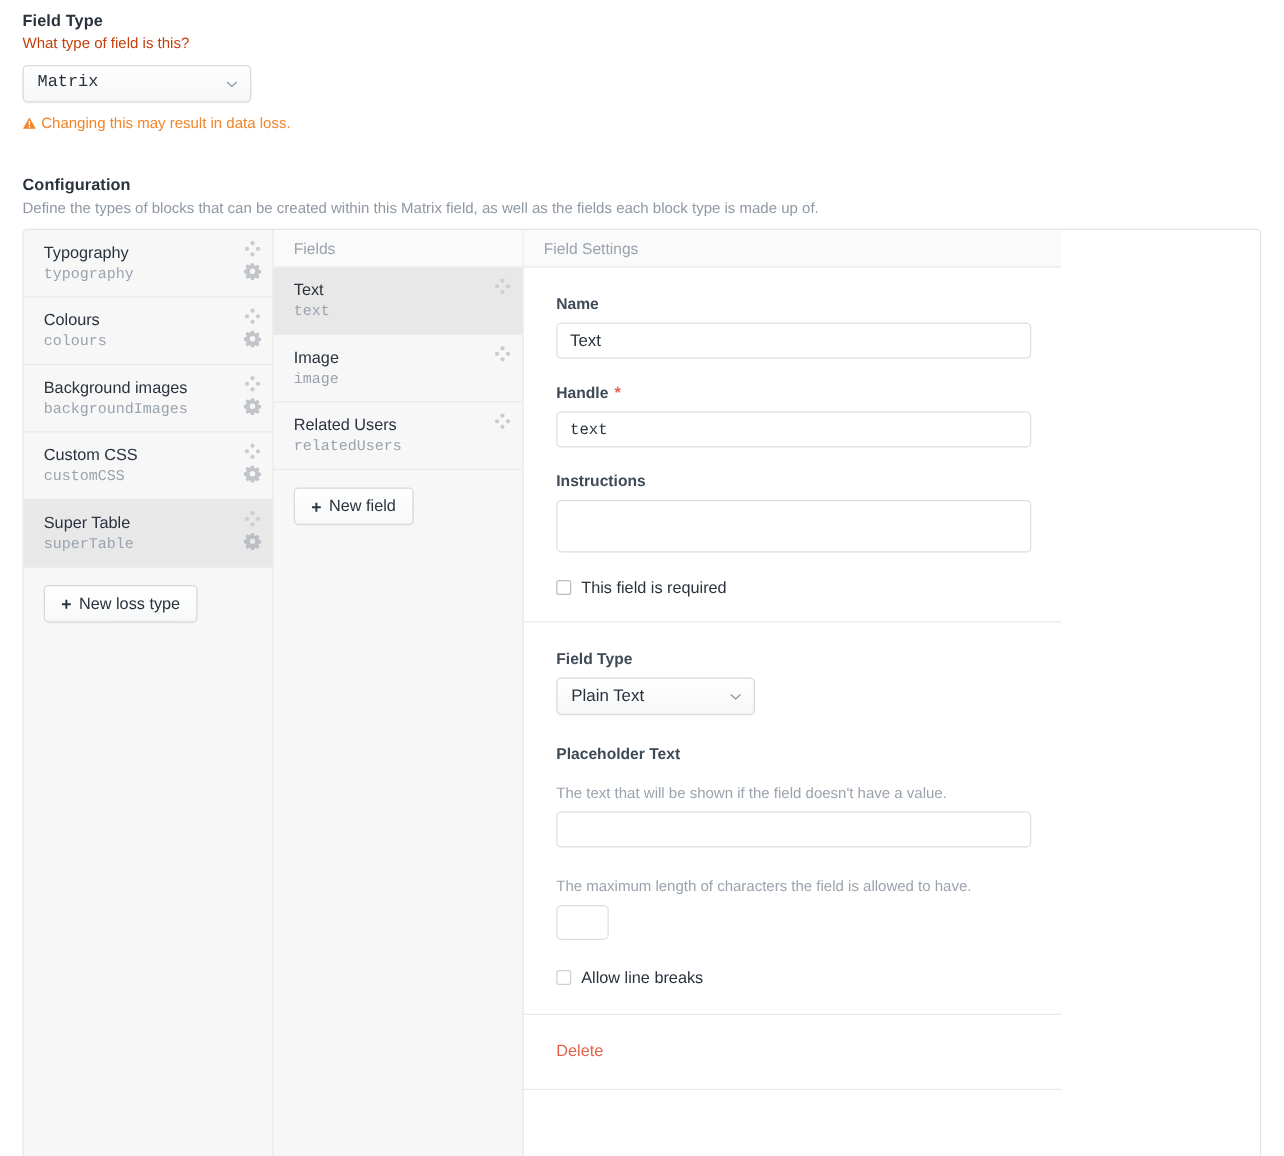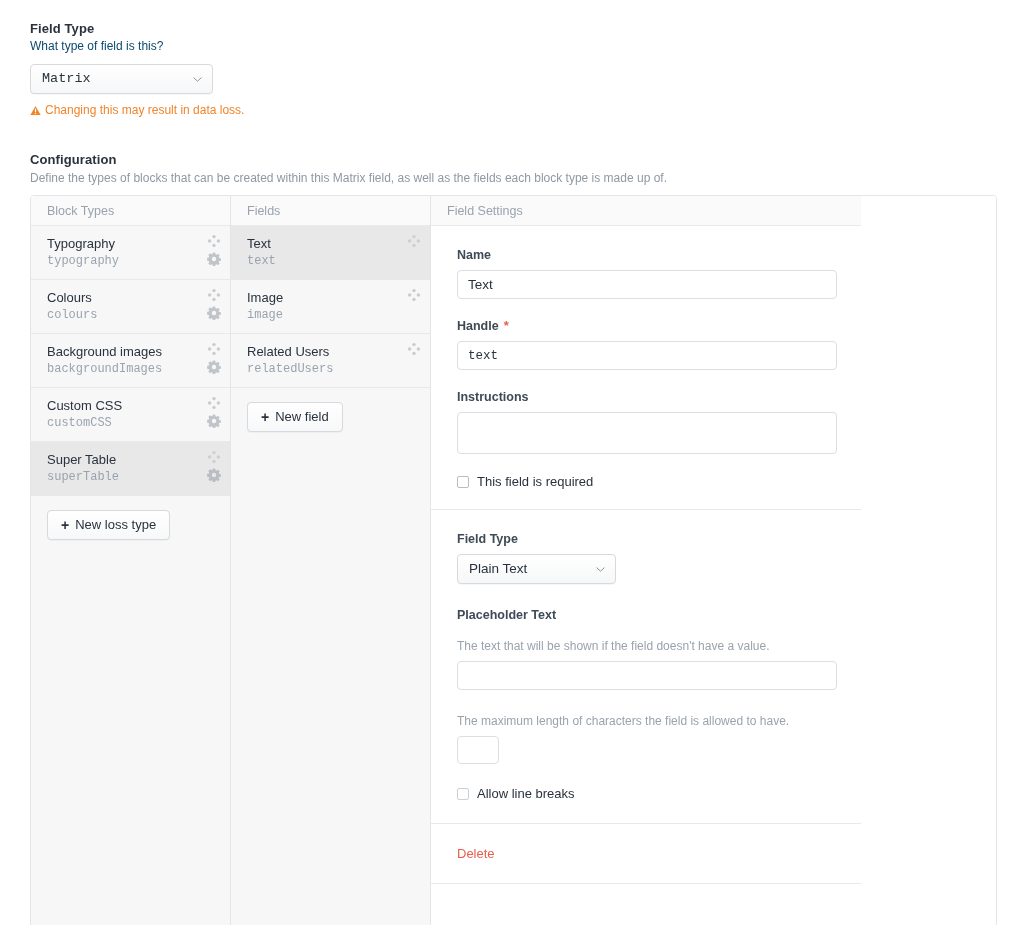--- a/index.html
+++ b/index.html
@@ -4,30 +4,30 @@
 <style>
   * { box-sizing: border-box; }
   html, body {
     margin: 0; padding: 0;
     width: 1027px; height: 925px;
     background: #ffffff;
     font-family: "Liberation Sans", sans-serif;
     color: #29323d;
     -webkit-font-smoothing: antialiased;
   }
-  .page { position: relative; width: 1027px; height: 925px; padding: 12px; }
+  .page { position: relative; width: 1027px; height: 925px; padding: 0; }
 
   
   .sec { padding: 0 18px; }
   .heading {
     font-size: 13px; font-weight: bold; color: #29323d;
     margin: 0; padding-top: 9px; letter-spacing: .1px;
   }
   .subtext {
-    font-size: 12px; color: #0c4a6e; margin: 3px 0 0 0;
+    font-size: 12px; color: #c2410c; margin: 3px 0 0 0;
   }
   .select-wrap { margin-top: 11px; position: relative; display: inline-block; }
   select.styled {
     -webkit-appearance: none; appearance: none;
     font-family: "Liberation Sans", sans-serif;
     font-size: 13.5px; color: #29323d;
     background: #fbfbfb;
     background-image: linear-gradient(#ffffff, #f6f7f8);
     border: 1px solid #d8d9dc;
     border-radius: 4px;
@@ -196,21 +196,20 @@
   </div>
 
   <div class="sec config-head">
     <div class="heading">Configuration</div>
     <div class="config-desc">Define the types of blocks that can be created within this Matrix field, as well as the fields each block type is made up of.</div>
   </div>
 
   <div class="matrix">
 
     <div class="col-blocktypes">
-      <div class="col-head">Block Types</div>
 
       <div class="row">
         <div class="name">Typography</div>
         <div class="handle">typography</div>
         <div class="icons">
           <span class="ico">
             <svg viewBox="0 0 14 14" width="14" height="14">
                 <circle cx="7" cy="2.6" r="1.7" fill="#c7cacd"></circle>
                 <circle cx="2.6" cy="7" r="1.7" fill="#c7cacd"></circle>
                 <circle cx="11.4" cy="7" r="1.7" fill="#c7cacd"></circle>

